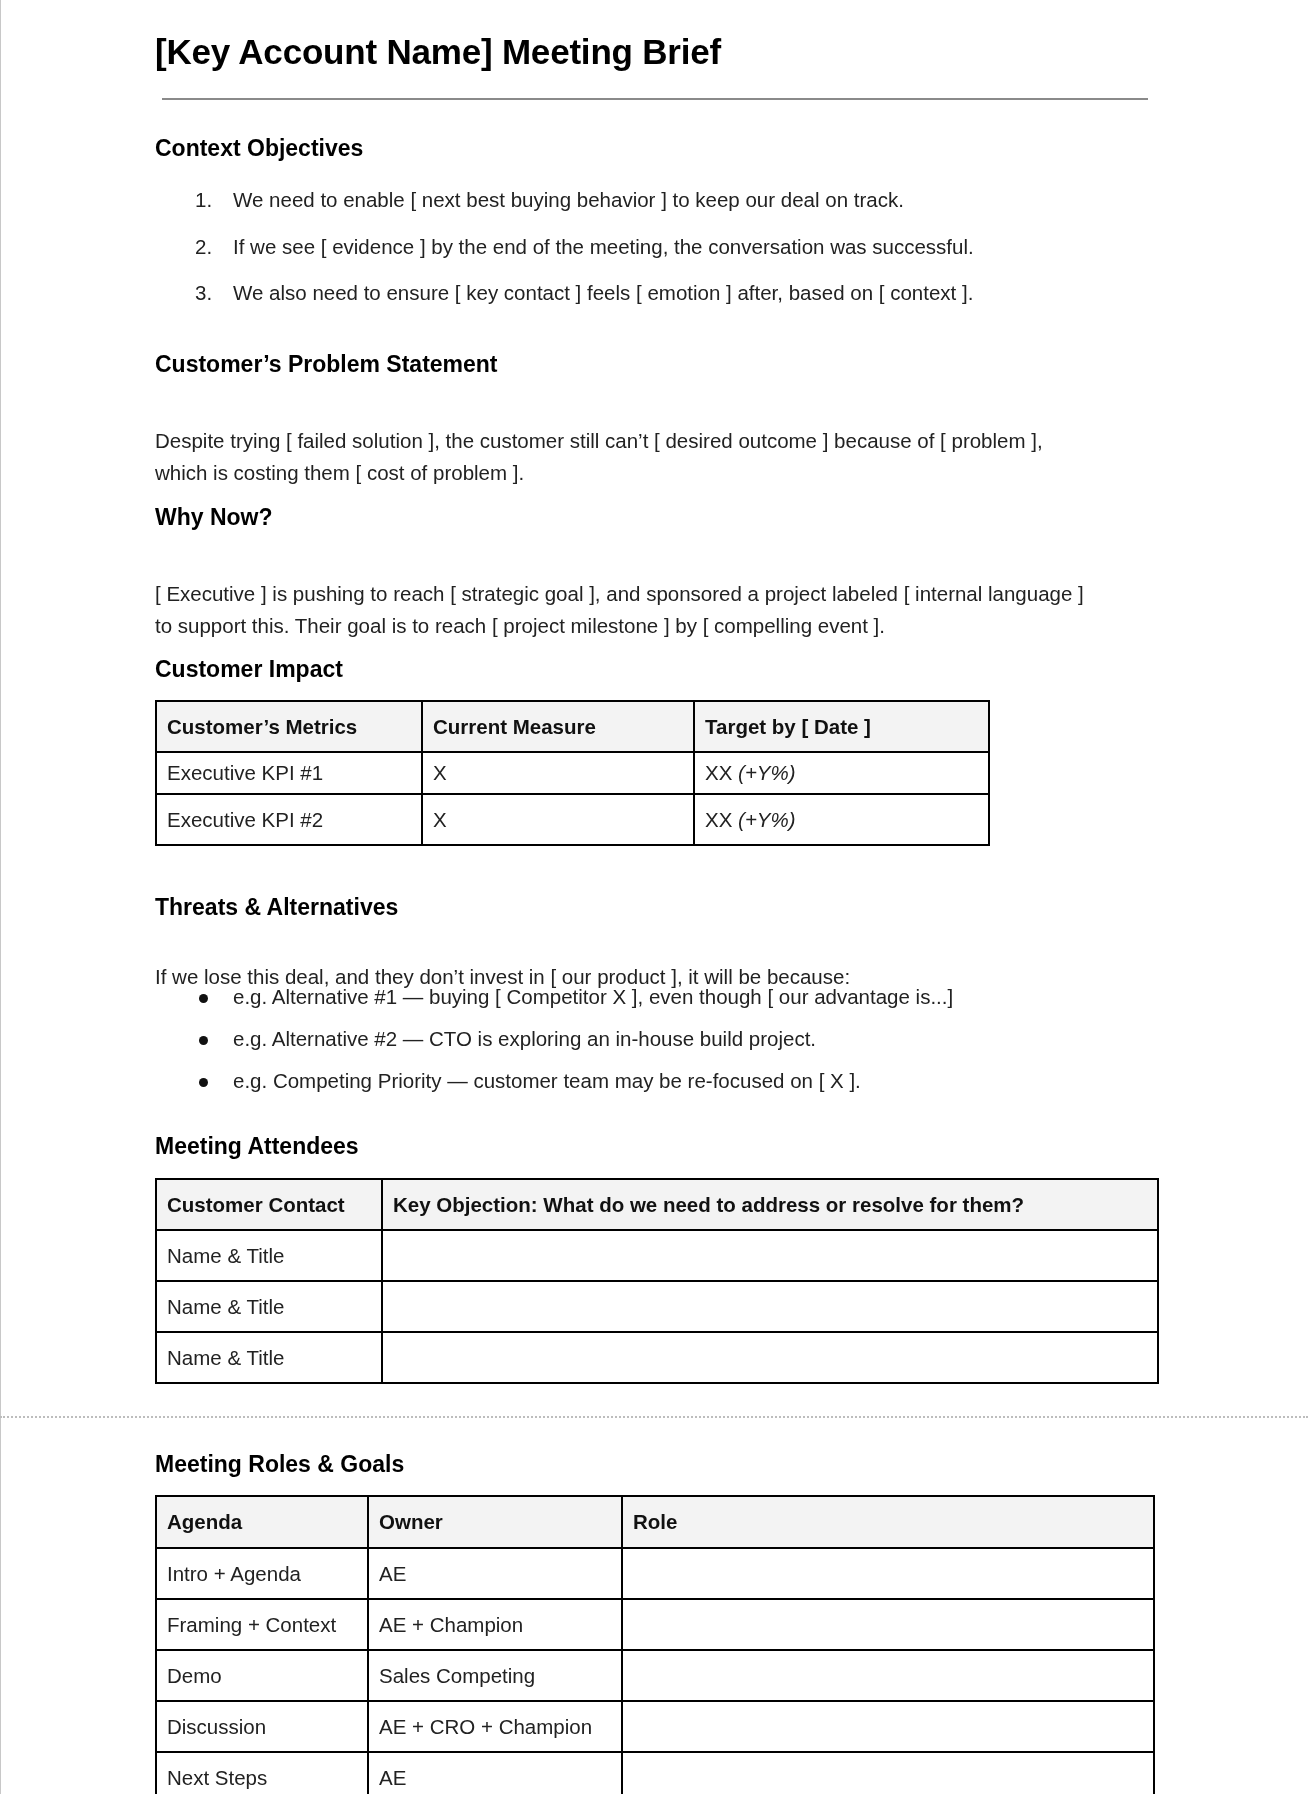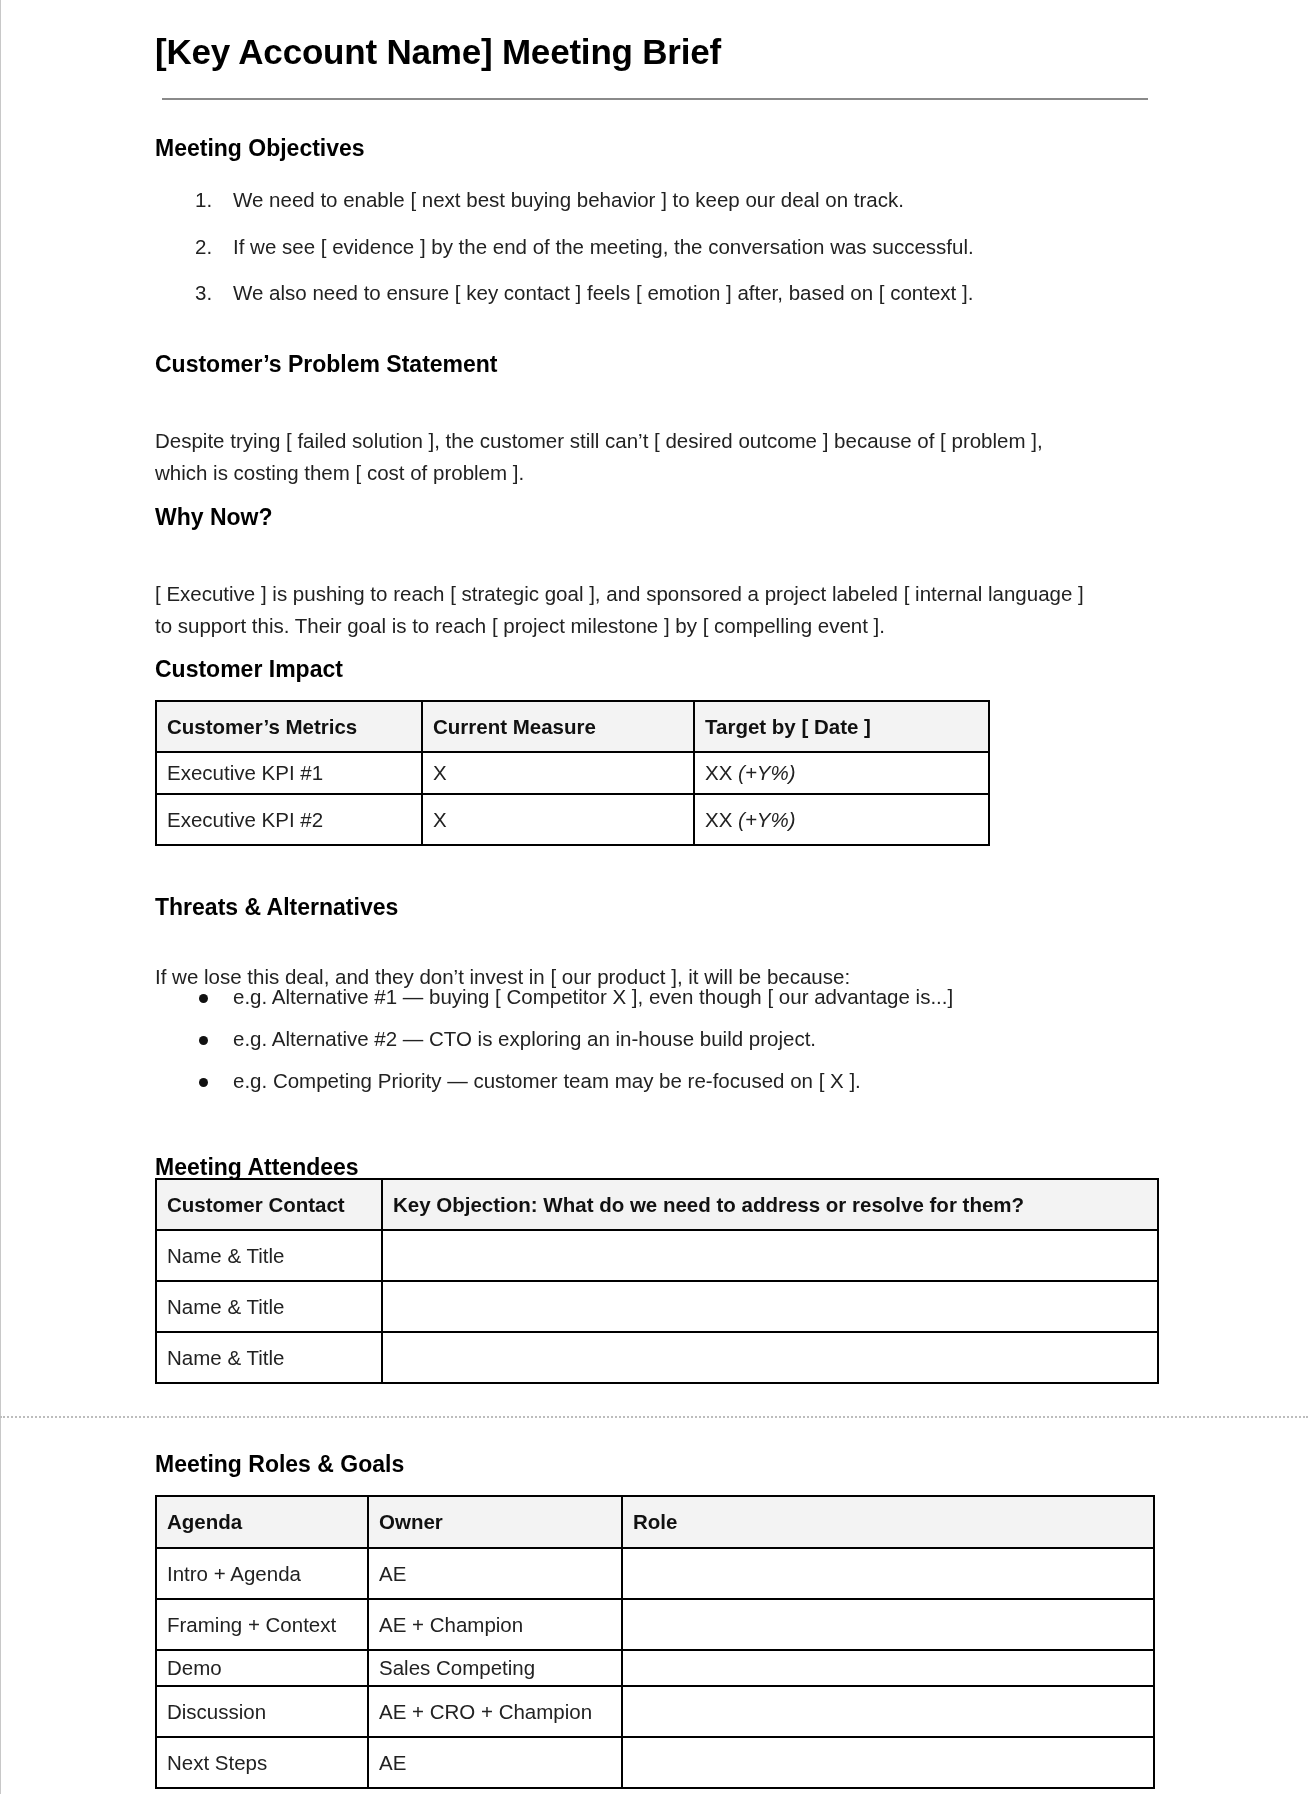--- a/index.html
+++ b/index.html
@@ -110,21 +110,21 @@
     .it { font-style: italic; }
   </style>
 </head>
 <body>
 
 <div class="page-edge-left"></div>
 
 <div class="abs title">[Key Account Name] Meeting Brief</div>
 <div class="abs hr"></div>
 
-<div class="abs h2" style="top:135px;">Meeting Objectives</div>
+<div class="abs h2" style="top:135px;">Context Objectives</div>
 <div class="abs li" style="left:195px; top:188px;">
   <span class="marker">1.</span>
   <span class="txt">We need to enable [ next best buying behavior ] to keep our deal on track.</span>
 </div>
 <div class="abs li" style="left:195px; top:235px;">
   <span class="marker">2.</span>
   <span class="txt">If we see [ evidence ] by the end of the meeting, the conversation was successful.</span>
 </div>
 <div class="abs li" style="left:195px; top:281px;">
   <span class="marker">3.</span>
@@ -177,21 +177,21 @@
 </div>
 <div class="abs li" style="left:195px; top:1027px;">
   <span class="bullet-dot"></span>
   <span class="txt">e.g. Alternative #2 — CTO is exploring an in-house build project.</span>
 </div>
 <div class="abs li" style="left:195px; top:1069px;">
   <span class="bullet-dot"></span>
   <span class="txt">e.g. Competing Priority — customer team may be re-focused on [ X ].</span>
 </div>
 
-<div class="abs h2" style="top:1133px;margin-top:21px;">Meeting Attendees</div>
+<div class="abs h2" style="top:1133px;">Meeting Attendees</div>
 <table class="doc" style="left:155px; top:1178px; width:1002px;">
   <colgroup>
     <col style="width:226px;">
     <col style="width:776px;">
   </colgroup>
   <tbody>
       <tr style="height:51px;">
     <th>Customer Contact</th>
     <th>Key Objection: What do we need to address or resolve for them?</th>
   </tr>
@@ -228,21 +228,21 @@
   <tr style="height:51px;">
     <td>Intro + Agenda</td>
     <td>AE</td>
     <td></td>
   </tr>
   <tr style="height:51px;">
     <td>Framing + Context</td>
     <td>AE + Champion</td>
     <td></td>
   </tr>
-  <tr style="height:36px;">
+  <tr style="height:51px;">
     <td>Demo</td>
     <td>Sales Competing</td>
     <td></td>
   </tr>
   <tr style="height:51px;">
     <td>Discussion</td>
     <td>AE + CRO + Champion</td>
     <td></td>
   </tr>
   <tr style="height:51px;">

